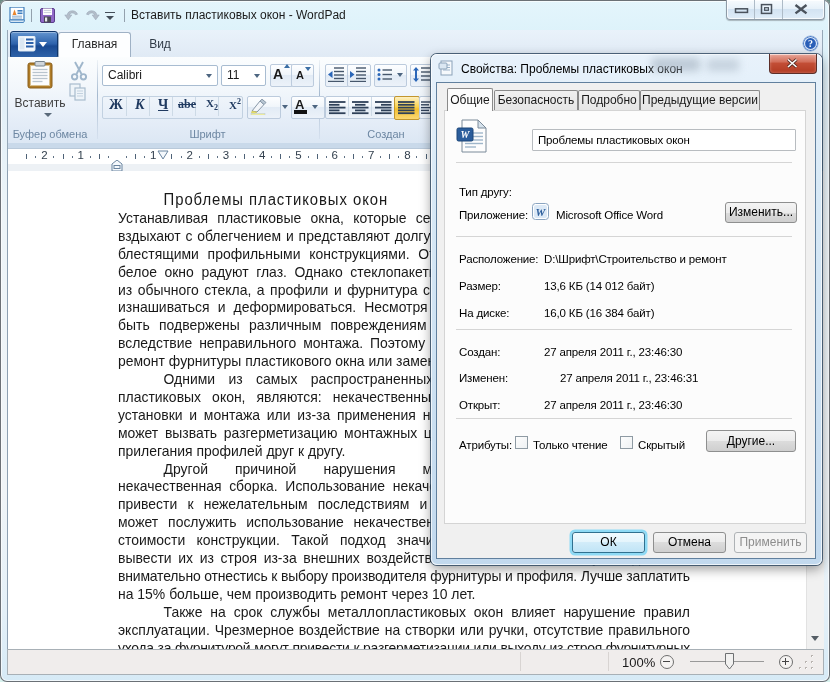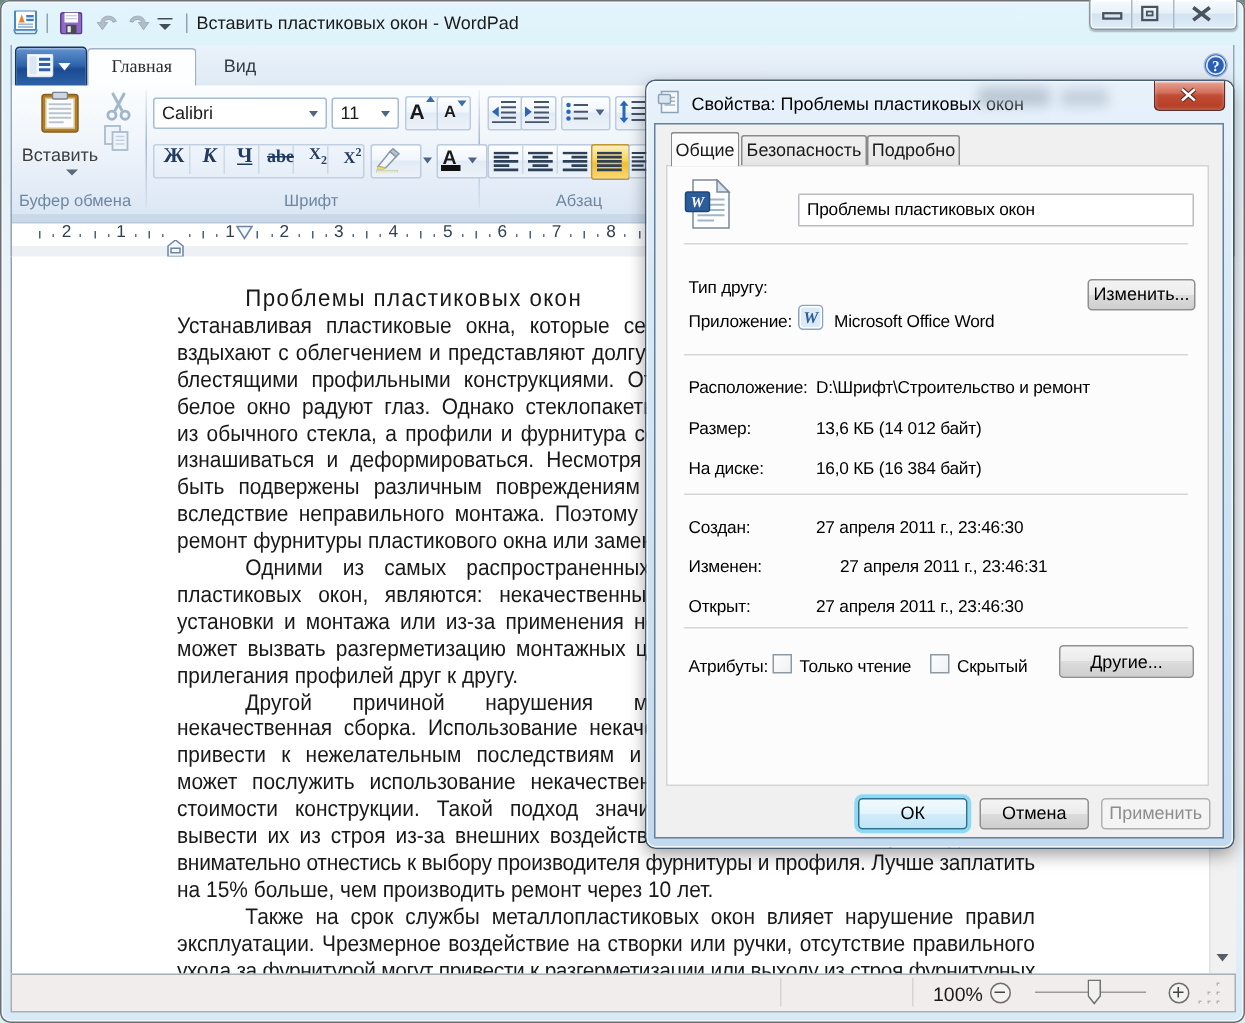--- a/index.html
+++ b/index.html
@@ -11,21 +11,21 @@
   
   #titletext{left:131px;top:8px;font-size:12px;color:#1b1b1b;}
   .qsep{top:9px;width:1px;height:13px;background:#93a1ad;}
   #capbtns{left:726px;top:0px;width:97px;height:19px;border:1px solid #8e9ba7;border-top:none;border-radius:0 0 4px 4px;background:linear-gradient(180deg,#f7fbfe 0%,#e7f1f9 45%,#d3e3f2 50%,#e0edf8 100%);box-shadow:0 1px 1px rgba(0,0,0,.25), inset 0 0 0 1px rgba(255,255,255,.75);}
   .capdiv{top:0;width:1px;height:19px;background:#aebbc7;}
   
   #tabrow{left:7px;top:30px;width:816px;height:27px;background:linear-gradient(180deg,#e9f2fa,#e0eaf5);}
   #menubtn{left:10px;top:31px;width:46px;height:26px;border:1px solid #10366b;border-radius:3px;
     background:linear-gradient(180deg,#6394cf 0%,#2d62ab 46%,#1a4a92 54%,#2f64aa 100%);box-shadow:inset 0 1px 0 rgba(255,255,255,.35);}
   .tab{top:32px;height:25px;font-size:12px;color:#323c48;text-align:center;line-height:25px;}
-  #tab1{left:58px;width:71px;background:#fdfeff;border:1px solid #9fb1c5;border-bottom:none;border-radius:3px 3px 0 0;color:#2a2a2a;line-height:23px;font-family:Liberation Serif, serif;}
+  #tab1{left:58px;width:71px;background:#fdfeff;border:1px solid #9fb1c5;border-bottom:none;border-radius:3px 3px 0 0;color:#2a2a2a;line-height:23px;}
   #tab2{left:133px;width:54px;}
   
   #ribbon{left:7px;top:57px;width:816px;height:86px;background:linear-gradient(180deg,#fbfdfe 0%,#f1f6fb 40%,#e6eef8 70%,#dce7f4 100%);border-bottom:1px solid #bac9dc;}
   .rgsep{top:60px;width:1px;height:79px;background:linear-gradient(180deg,rgba(165,182,204,.15),#a5b9cf 45%,rgba(165,182,204,.15));}
   .rlabel{top:128px;height:14px;font-size:11px;color:#6d87a2;text-align:center;}
   .rbtn{border:1px solid #bccbdd;border-radius:2px;background:linear-gradient(180deg,#fdfeff,#f1f6fb 45%,#e2ebf5 50%,#ecf2f9 100%);}
   .combo{border:1px solid #a8bcd1;border-radius:2px;background:#fff;font-size:12px;color:#1a1a1a;}
   .carr{position:absolute;width:0;height:0;border-left:3.5px solid transparent;border-right:3.5px solid transparent;border-top:4px solid #4d6580;}
   
   #rulerwrap{left:7px;top:143px;width:816px;height:28px;background:#c9d9ea;}
@@ -111,21 +111,21 @@
   <path d="M21 6 h8 l-4 5 Z" fill="#fff"></path>
 </svg>
 <div class="abs tab" id="tab2">Вид</div>
 <div class="abs tab" id="tab1">Главная</div>
 
 <div class="abs" id="ribbon"></div>
 <div class="abs rgsep" style="left:97px"></div>
 <div class="abs rgsep" style="left:319px"></div>
 <div class="abs rlabel" style="left:10px;width:80px">Буфер обмена</div>
 <div class="abs rlabel" style="left:120px;width:175px">Шрифт</div>
-<div class="abs rlabel" style="left:330px;width:112px">Абзац</div>
+<div class="abs rlabel" style="left:330px;width:112px">Создан</div>
 
 <svg class="abs" style="left:27px;top:61px" width="30" height="28" viewBox="0 0 30 28">
   <rect x="1" y="2" width="24" height="25" rx="2" fill="#b07d28" stroke="#8a5f1a"></rect>
   <rect x="3.5" y="4.5" width="19" height="20" fill="#fdfdfd" stroke="#d8c090"></rect>
   <rect x="8" y="0.5" width="10" height="4.5" rx="1" fill="#d0d6dc" stroke="#77848f"></rect>
   <g stroke="#b9c4ce" stroke-width="1.3">
     <line x1="5.5" y1="8.5" x2="20.5" y2="8.5"></line>
       <line x1="5.5" y1="11.5" x2="20.5" y2="11.5"></line>
     <line x1="5.5" y1="14.5" x2="20.5" y2="14.5"></line>
       <line x1="5.5" y1="17.5" x2="20.5" y2="17.5"></line>
@@ -475,20 +475,21 @@
   <div style="position:absolute;left:338px;top:0px;width:46px;height:19px;border:1px solid #5c2e28;border-top:none;border-radius:0 0 4px 4px;background:linear-gradient(180deg,#e8a598 0%,#d3705c 40%,#c24d35 50%,#b13a22 100%);box-shadow:inset 0 1px 0 rgba(255,255,255,.55), inset 0 0 3px rgba(255,255,255,.35)"></div>
   <svg style="position:absolute;left:338px;top:0" width="46" height="19" viewBox="0 0 46 19">
     <path d="M19 5.5 L27.5 13 M27.5 5.5 L19 13" stroke="#5a2d24" stroke-width="3.2"></path>
     <path d="M19 5.5 L27.5 13 M27.5 5.5 L19 13" stroke="#fdfdfd" stroke-width="1.6"></path>
   </svg>
   <div id="dlgclient"></div>
 
   <div class="dtab" style="left:16px;top:34px;width:44px;height:22px;background:#fcfcfc;z-index:3;line-height:22px">Общие</div>
   <div class="dtab" style="left:63px;top:36px;width:82px;line-height:19px">Безопасность</div>
   <div class="dtab" style="left:147px;top:36px;width:60px;line-height:19px">Подробно</div>
+  <div class="dtab" style="left:209px;top:36px;width:118px;line-height:19px">Предыдущие версии</div>
   <div id="dpage" style="left:13px;top:56px;width:360px;height:412px"></div>
 
   <svg style="position:absolute;left:25px;top:65px" width="34" height="34" viewBox="0 0 34 34">
     <path d="M6 1 H22 L30 9 V33 H6 Z" fill="#fdfdfd" stroke="#7a8a99"></path>
     <path d="M22 1 L30 9 H22 Z" fill="#d6e2ec" stroke="#7a8a99"></path>
     <g stroke="#9fb6ca" stroke-width="1.4">
         <line x1="9" y1="14" x2="27" y2="14"></line>
         <line x1="9" y1="17.5" x2="27" y2="17.5"></line>
         <line x1="9" y1="21" x2="27" y2="21"></line>
         <line x1="9" y1="24.5" x2="27" y2="24.5"></line>
@@ -503,21 +504,21 @@
   <div class="dsep" style="left:25px;top:108px;width:336px"></div>
 
   <div class="dlab" style="left:28px;top:132px">Тип другу:</div>
   <div class="dlab" style="left:28px;top:155px">Приложение:</div>
   <svg style="position:absolute;left:101px;top:149px" width="17" height="17" viewBox="0 0 17 17">
     <rect x="0.5" y="0.5" width="16" height="16" rx="3" fill="#fff" stroke="#8aa4c0"></rect>
     <rect x="2" y="2" width="13" height="13" rx="2" fill="#dce9f6"></rect>
     <text x="8.5" y="12.5" font-size="11" font-weight="bold" font-style="italic" fill="#2b5d9b" text-anchor="middle" font-family="Liberation Serif">W</text>
   </svg>
   <div class="dlab" style="left:125px;top:155px">Microsoft Office Word</div>
-  <div class="dbtn" style="left:294px;top:132px;width:70px;height:19px;line-height:19px">Изменить...</div>
+  <div class="dbtn" style="left:294px;top:148px;width:70px;height:19px;line-height:19px">Изменить...</div>
   <div class="dsep" style="left:25px;top:182px;width:336px"></div>
 
   <div class="dlab" style="left:28px;top:199px">Расположение:</div>
   <div class="dlab" style="left:113px;top:199px">D:\Шрифт\Строительство и ремонт</div>
   <div class="dlab" style="left:28px;top:226px">Размер:</div>
   <div class="dlab" style="left:113px;top:226px">13,6 КБ (14 012 байт)</div>
   <div class="dlab" style="left:28px;top:253px">На диске:</div>
   <div class="dlab" style="left:113px;top:253px">16,0 КБ (16 384 байт)</div>
   <div class="dsep" style="left:25px;top:275px;width:336px"></div>
 

